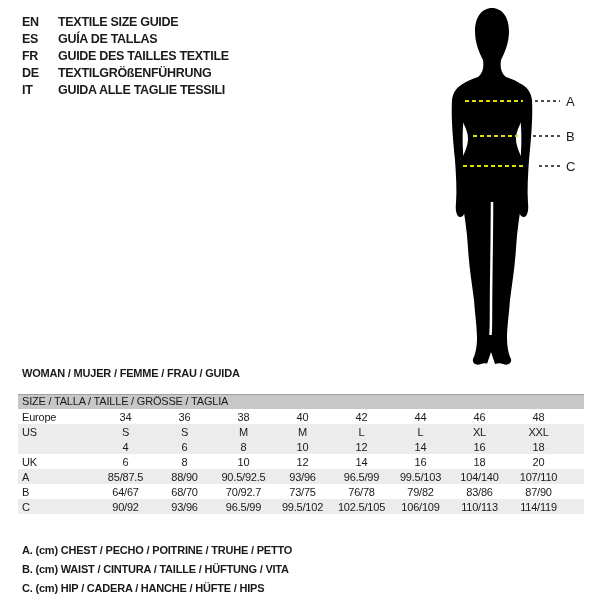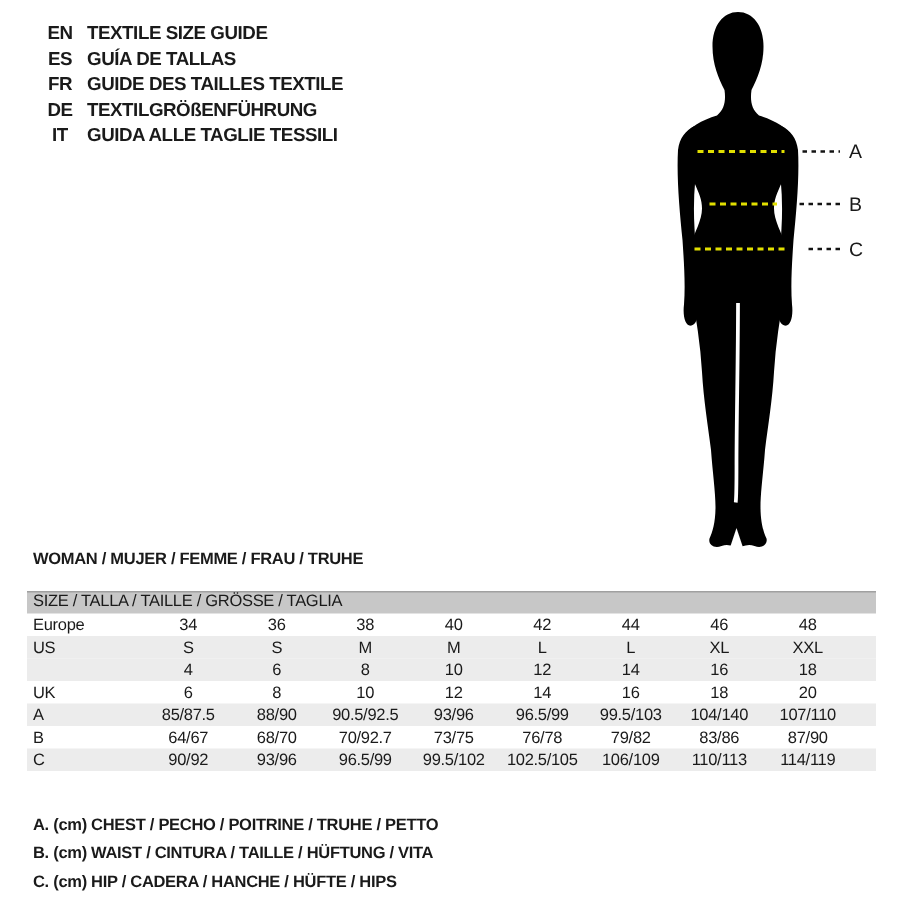--- a/index.html
+++ b/index.html
@@ -7,21 +7,21 @@
     --stripe-bg:#ececec;
     --text:#1a1a1a;
   }
   html,body{margin:0;padding:0;}
   body{
     width:600px;height:600px;position:relative;background:#ffffff;
     font-family:"Liberation Sans","DejaVu Sans",sans-serif;
     color:var(--text);overflow:hidden;
   }
   
-  .langs{position:absolute;left:22px;top:13px;text-align:center;}
+  .langs{position:absolute;left:22px;top:13px;}
   .lang-row{height:17px;display:flex;align-items:center;font-weight:bold;
     font-size:12.5px;letter-spacing:-0.3px;font-stretch:condensed;white-space:nowrap;}
   .lang-code{width:36px;flex:0 0 36px;}
   
   .figure{position:absolute;left:410px;top:0;width:190px;height:380px;}
   .figure svg{display:block;width:190px;height:380px;}
   
   .woman-line{position:absolute;left:22px;top:367px;font-size:11px;font-weight:bold;
     letter-spacing:-0.2px;font-stretch:condensed;white-space:nowrap;}
   
@@ -104,21 +104,21 @@
         <line x1="63" x2="108" y1="136" y2="136" stroke="#e1df00" stroke-width="2" stroke-dasharray="4 3"></line>
         <line x1="123" x2="150" y1="136" y2="136" stroke="#141414" stroke-width="1.6" stroke-dasharray="3 3"></line>
         <text x="156" y="140.5" font-size="13" fill="#1a1a1a">B</text>
         <line x1="53" x2="114" y1="166" y2="166" stroke="#e1df00" stroke-width="2" stroke-dasharray="4 3"></line>
         <line x1="129" x2="150" y1="166" y2="166" stroke="#141414" stroke-width="1.6" stroke-dasharray="3 3"></line>
         <text x="156" y="170.5" font-size="13" fill="#1a1a1a">C</text>
       </g>
   </svg>
 </div>
 
-<div class="woman-line">WOMAN / MUJER / FEMME / FRAU / TRUHE</div>
+<div class="woman-line">WOMAN / MUJER / FEMME / FRAU / GUIDA</div>
 
 <div class="size-table">
   <div class="t-header">
     <span>SIZE / TALLA / TAILLE / GRÖSSE / TAGLIA</span>
   </div>
   <div id="table-rows">
       <div class="t-row white">
         <span class="t-label">Europe</span>
         <span class="t-cell">34</span>
         <span class="t-cell">36</span>

